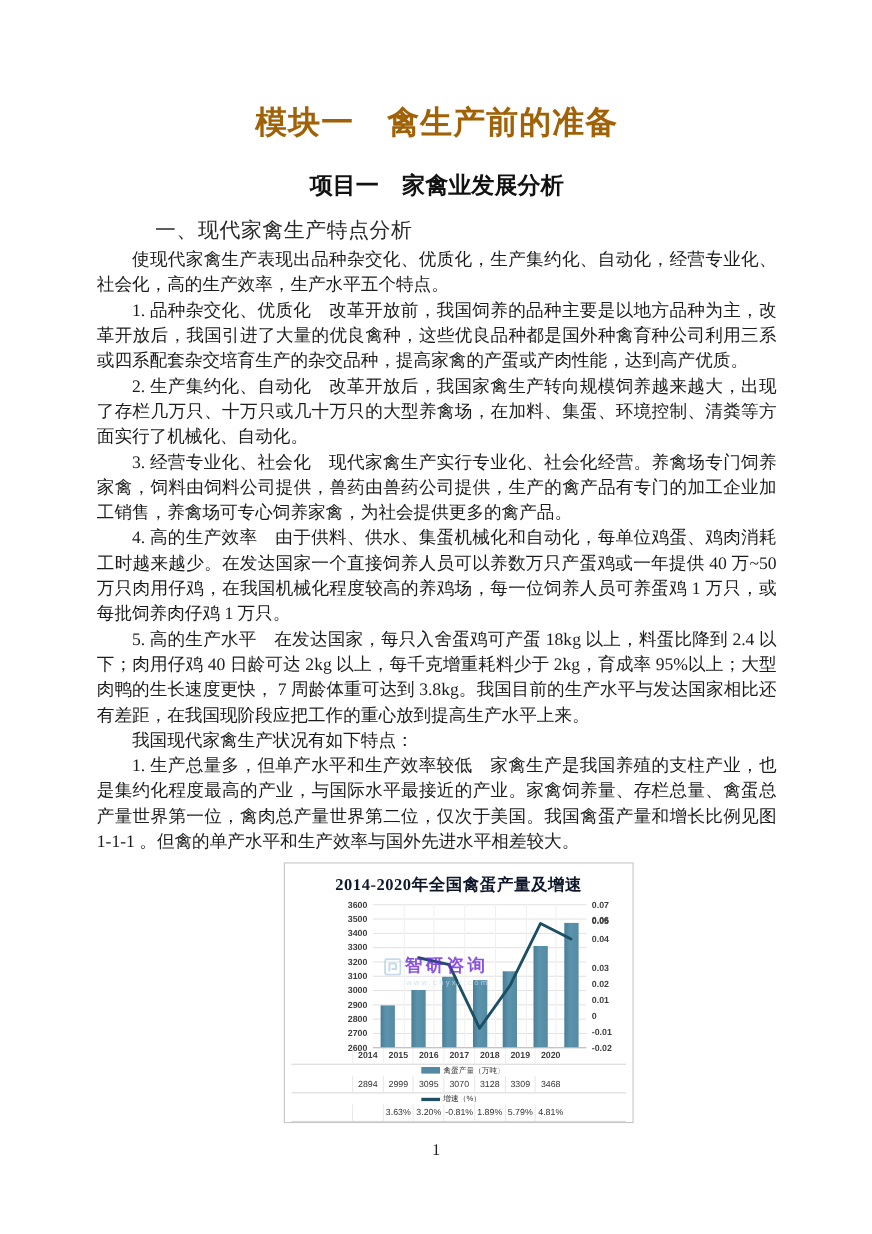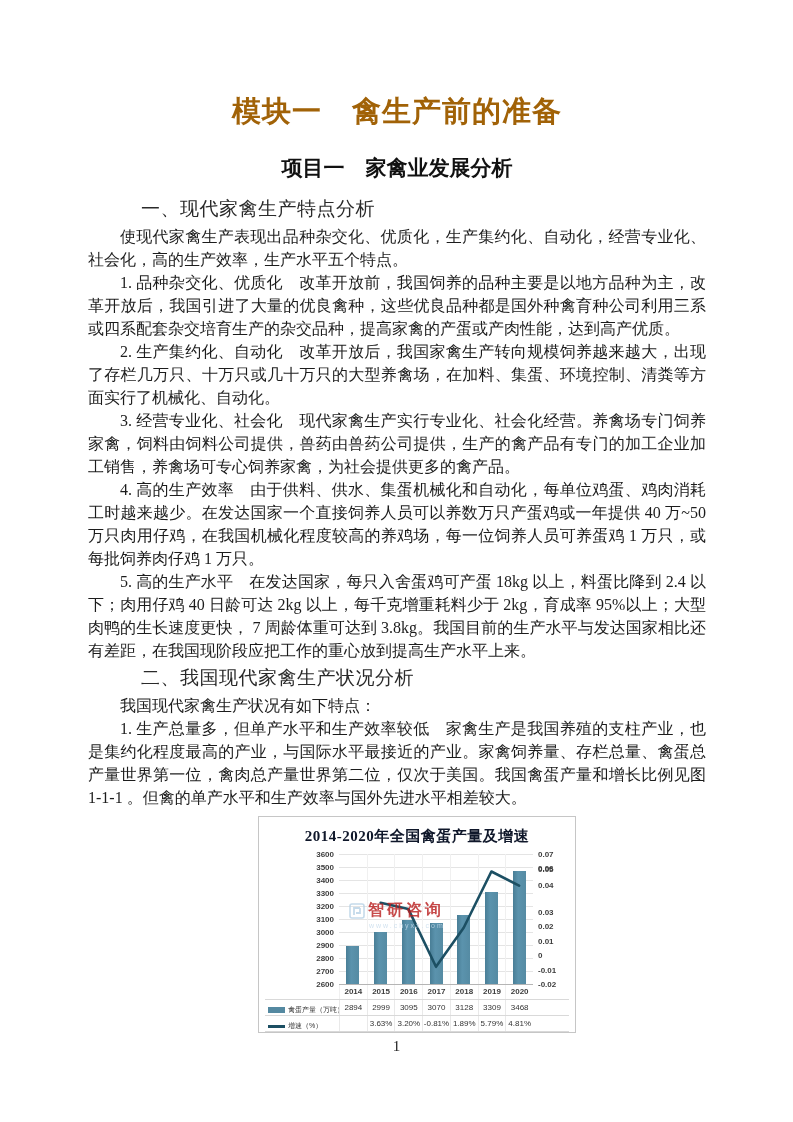--- a/index.html
+++ b/index.html
@@ -54,23 +54,23 @@
   .grid{position:absolute;left:0;right:0;height:1px;background:#e4e4e4;}
   .grid.axisline{background:#b5b5b5;}
   .vgrid{position:absolute;top:0;bottom:0;width:1px;background:#f0f0f0;}
   .bars{position:absolute;left:0;top:0;right:0;bottom:0;display:flex;}
   .slot{flex:1 1 0;display:flex;align-items:flex-end;justify-content:center;height:100%;}
   .bar{width:13px;background:linear-gradient(90deg,#497e96,#5b93ad 40%,#558ba3);}
   .linesvg{position:absolute;left:0;top:0;}
   .watermark{position:absolute;left:10px;top:46px;opacity:0.8;pointer-events:none;}
   .wm-row{display:flex;align-items:center;}
   .wm-logo{width:16px;height:16px;margin-right:3px;display:inline-block;}
-  .wm-text{font-size:16px;font-weight:bold;color:#b91c1c;letter-spacing:3px;white-space:nowrap;}
+  .wm-text{font-size:16px;font-weight:bold;color:#6d28d9;letter-spacing:3px;white-space:nowrap;}
   .wm-url{font-size:7px;color:#c6dbec;letter-spacing:2px;margin:1px 0 0 20px;white-space:nowrap;}
-  .trow{display:flex;font-size:8px;color:#333;align-items:flex-end;}
+  .trow{display:flex;font-size:8px;color:#333;align-items:center;flex-direction:column;}
   .trow .lcell{width:74px;display:flex;align-items:center;padding-left:3px;box-sizing:border-box;white-space:nowrap;overflow:hidden;}
   .trow .cells{width:194px;display:flex;}
   .trow .cell{flex:1 1 0;text-align:center;padding:3px 0;border-left:1px solid #e9e9e9;white-space:nowrap;overflow:hidden;}
   .trow .rcell{width:30px;}
   .trow.years .cell{font-weight:bold;color:#3d3d3d;border-left:1px solid #f0f0f0;}
   .trow.bordered{border-top:1px solid #d9d9d9;}
   .trow.last{border-bottom:1px solid #d9d9d9;}
   .swatch-bar{display:inline-block;width:17px;height:6px;margin-right:3px;flex:none;}
   .swatch-line{display:inline-block;width:17px;height:3px;margin-right:3px;flex:none;}
   .legend-name{font-size:7px;white-space:nowrap;}
@@ -88,21 +88,20 @@
     <h2 class="doc-subtitle">项目一　家禽业发展分析</h2>
 
     <div id="doc-body">
         <div class="sec-heading">一、现代家禽生产特点分析</div>
         <p class="para">使现代家禽生产表现出品种杂交化、优质化，生产集约化、自动化，经营专业化、社会化，高的生产效率，生产水平五个特点。</p>
         <p class="para">1. 品种杂交化、优质化　改革开放前，我国饲养的品种主要是以地方品种为主，改革开放后，我国引进了大量的优良禽种，这些优良品种都是国外种禽育种公司利用三系或四系配套杂交培育生产的杂交品种，提高家禽的产蛋或产肉性能，达到高产优质。</p>
         <p class="para">2. 生产集约化、自动化　改革开放后，我国家禽生产转向规模饲养越来越大，出现了存栏几万只、十万只或几十万只的大型养禽场，在加料、集蛋、环境控制、清粪等方面实行了机械化、自动化。</p>
         <p class="para">3. 经营专业化、社会化　现代家禽生产实行专业化、社会化经营。养禽场专门饲养家禽，饲料由饲料公司提供，兽药由兽药公司提供，生产的禽产品有专门的加工企业加工销售，养禽场可专心饲养家禽，为社会提供更多的禽产品。</p>
         <p class="para">4. 高的生产效率　由于供料、供水、集蛋机械化和自动化，每单位鸡蛋、鸡肉消耗工时越来越少。在发达国家一个直接饲养人员可以养数万只产蛋鸡或一年提供 40 万~50 万只肉用仔鸡，在我国机械化程度较高的养鸡场，每一位饲养人员可养蛋鸡 1 万只，或每批饲养肉仔鸡 1 万只。</p>
         <p class="para">5. 高的生产水平　在发达国家，每只入舍蛋鸡可产蛋 18kg 以上，料蛋比降到 2.4 以下；肉用仔鸡 40 日龄可达 2kg 以上，每千克增重耗料少于 2kg，育成率 95%以上；大型肉鸭的生长速度更快， 7 周龄体重可达到 3.8kg。我国目前的生产水平与发达国家相比还有差距，在我国现阶段应把工作的重心放到提高生产水平上来。</p>
-        <div class="sec-heading">二、我国现代家禽生产状况分析</div>
         <p class="para">我国现代家禽生产状况有如下特点：</p>
         <p class="para">1. 生产总量多，但单产水平和生产效率较低　家禽生产是我国养殖的支柱产业，也是集约化程度最高的产业，与国际水平最接近的产业。家禽饲养量、存栏总量、禽蛋总产量世界第一位，禽肉总产量世界第二位，仅次于美国。我国禽蛋产量和增长比例见图 1-1-1 。但禽的单产水平和生产效率与国外先进水平相差较大。</p>
       </div>
 
     <figure class="chart" style="margin-top:7px;">
       <div class="chart-title">2014-2020年全国禽蛋产量及增速</div>
       <div class="chart-main">
         <div class="axis axis-left" id="axisL">
             <span style="top: -4px;">3600</span>
             <span style="top: 9px;">3500</span>

